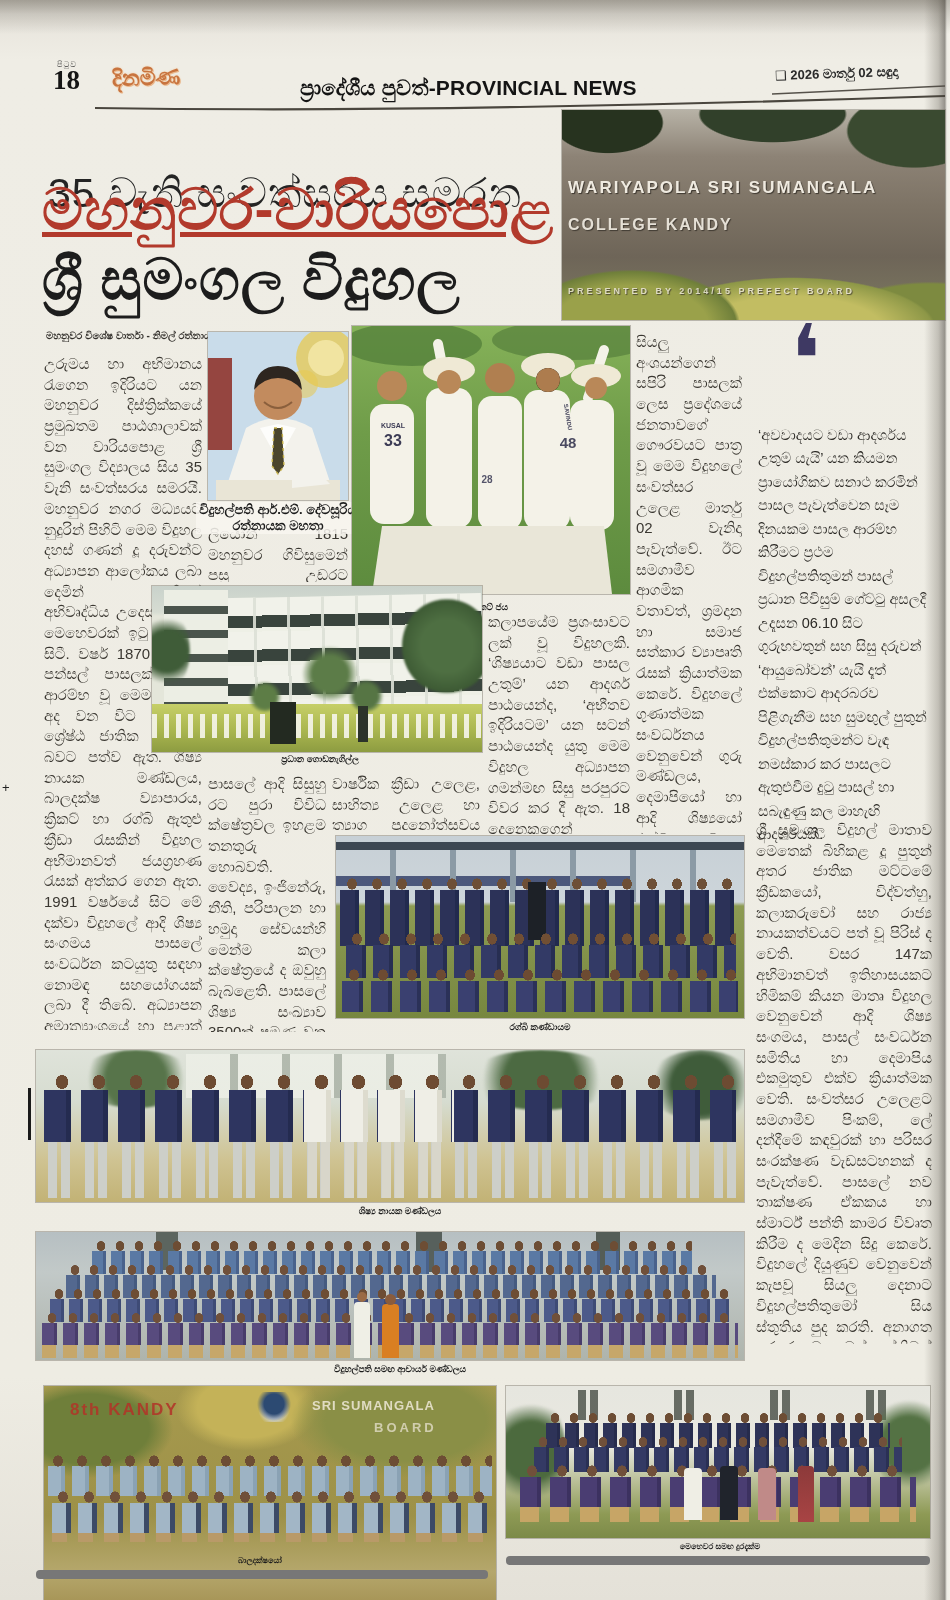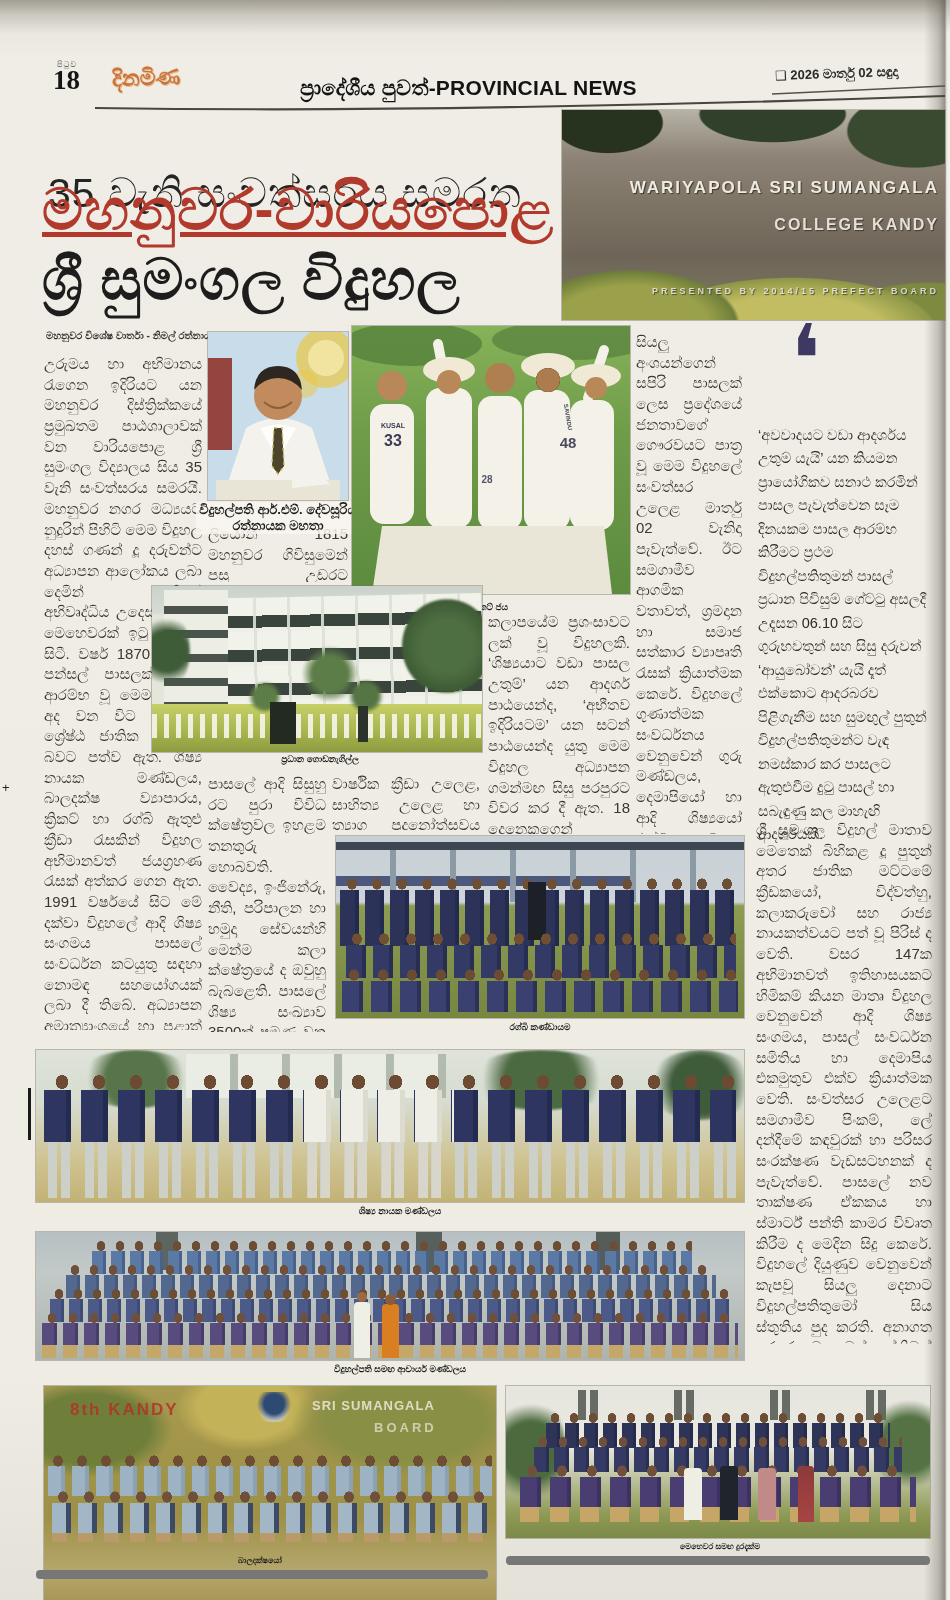--- a/index.html
+++ b/index.html
@@ -28,21 +28,21 @@
   
   .photo{box-shadow:0 0 0 1px rgba(120,115,105,.45);overflow:hidden;}
   .sign-photo{background:
     radial-gradient(90px 50px at 12% 6%,#27331f 60%,transparent 62%),
     radial-gradient(120px 46px at 55% 2%,#31402a 60%,transparent 62%),
     radial-gradient(110px 60px at 92% 10%,#3a4a30 60%,transparent 62%),
     radial-gradient(140px 70px at 18% 102%,#9aa14a 55%,#6f7f3a 75%,transparent 78%),
     radial-gradient(180px 64px at 60% 104%,#c2bd62 50%,#8d9747 78%,transparent 80%),
     radial-gradient(150px 60px at 96% 100%,#7d8a40 60%,transparent 64%),
     linear-gradient(180deg,#b7b2a6 0,#8d8376 22%,#7d7365 46%,#6e6558 70%,#7d7a60 100%);}
-  .sign-text{color:#efeae0;font-weight:bold;text-align:right;text-shadow:1px 1px 1px #3d372f;letter-spacing:2px;}
+  .sign-text{color:#efeae0;font-weight:bold;text-align:left;text-shadow:1px 1px 1px #3d372f;letter-spacing:2px;}
   .portrait-cap,.photo-cap{background:rgba(248,246,240,.85);}
   .building{background:linear-gradient(180deg,#c9d2cb 0,#d6dcd2 26px,#e4e6da 30px);}
   .bl-facade{background:
     repeating-linear-gradient(90deg,rgba(220,224,214,.9) 0 3px,transparent 3px 34px),
     repeating-linear-gradient(180deg,#f1f2ea 0 18px,#39443d 18px 30px,#eef0e6 30px 34px);}
   .lawn{background:linear-gradient(180deg,#c6cf68 0,#aab64f 55%,#8d9c41 100%);}
   .fence{background:repeating-linear-gradient(90deg,#f6f5ec 0 5px,rgba(0,0,0,0) 5px 12px);}
   .treeblob{border-radius:50%;filter:blur(1px);}
   
   .prow{background-repeat:repeat-x;}

